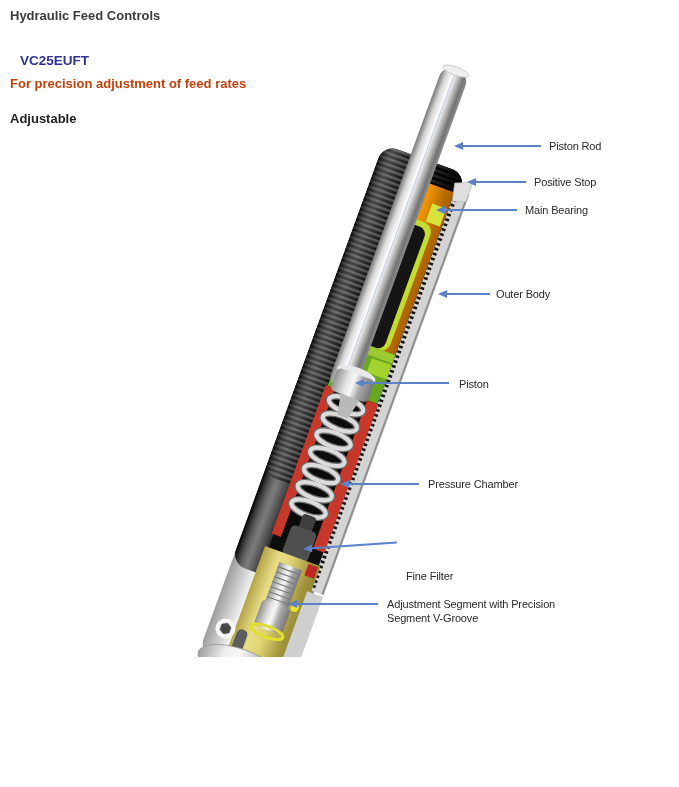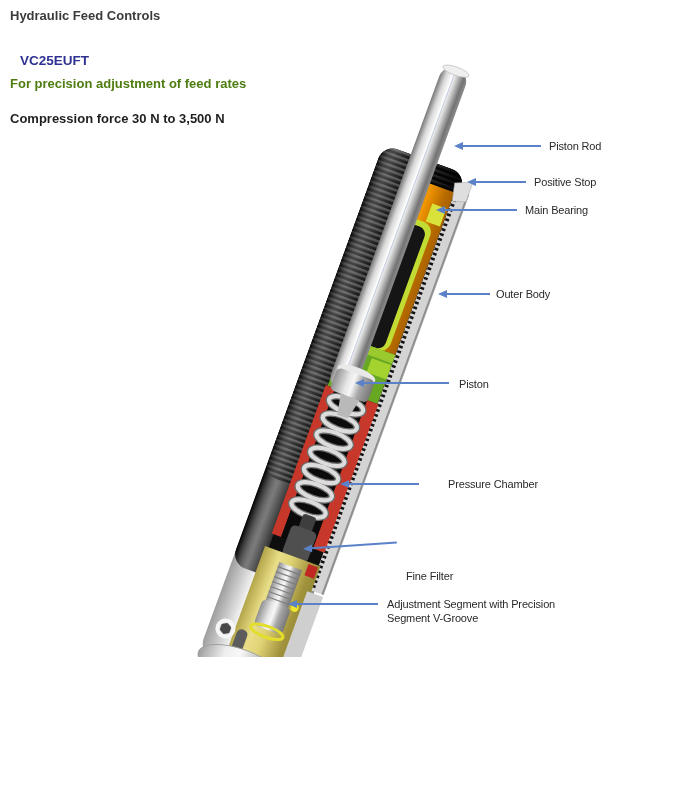--- a/index.html
+++ b/index.html
@@ -11,37 +11,37 @@
   .page-title{
     position:absolute;left:10px;top:8px;
     font-size:13px;font-weight:bold;color:#3b3b3b;
   }
   .model{
     position:absolute;left:20px;top:53px;
     font-size:13.5px;font-weight:bold;color:#2e3192;
   }
   .tagline{
     position:absolute;left:10px;top:76px;
-    font-size:13px;font-weight:bold;color:#4d7c0f;
+    font-size:13px;font-weight:bold;color:#c2410c;
   }
   .specs{
     position:absolute;left:10px;top:110px;
     font-size:13px;font-weight:bold;color:#1f1f1f;line-height:18.5px;
   }
   
   .lbl{
     position:absolute;font-size:11px;line-height:13px;color:#2a2a2a;
     letter-spacing:-0.15px;white-space:nowrap;
   }
   .l0{left:549px;top:140px}
   .l1{left:534px;top:176px}
   .l2{left:525px;top:204px}
   .l3{left:496px;top:288px}
   .l4{left:459px;top:378px}
-  .l5{left:448px;top:478px}
+  .l5{left:428px;top:478px}
   .l6{left:406px;top:570px}
   .l7{left:387px;top:598px;white-space:normal;width:180px;line-height:13.5px}
   
   .arrow{
     position:absolute;height:2px;background:#5b82c8;
   }
   .arrow::before{
     content:"";position:absolute;left:-9px;top:-3.5px;width:0;height:0;
     border-top:4.5px solid transparent;border-bottom:4.5px solid transparent;
     border-right:9px solid #5b82c8;
@@ -68,21 +68,21 @@
 </style>
 </head>
 <body>
 
 <div id="page">
 
   <div class="page-title">Hydraulic Feed Controls</div>
   <div class="model">VC25EUFT</div>
   <div class="tagline">For precision adjustment of feed rates</div>
   <div class="specs">
-    <div>Compression force 30 N to 3,500 N</div>
+    <div>Adjustable</div>
   </div>
 
   <svg id="illustration" width="679" height="787" viewBox="0 0 679 787" xmlns="http://www.w3.org/2000/svg">
     <defs>
       <linearGradient id="gBody" x1="0" y1="0" x2="1" y2="0">
         <stop offset="0" stop-color="#000000"></stop>
           <stop offset="0.18" stop-color="#5a5a5a"></stop>
         <stop offset="0.32" stop-color="#2f2f2f"></stop>
           <stop offset="0.55" stop-color="#101010"></stop>
         <stop offset="1" stop-color="#000000"></stop>

